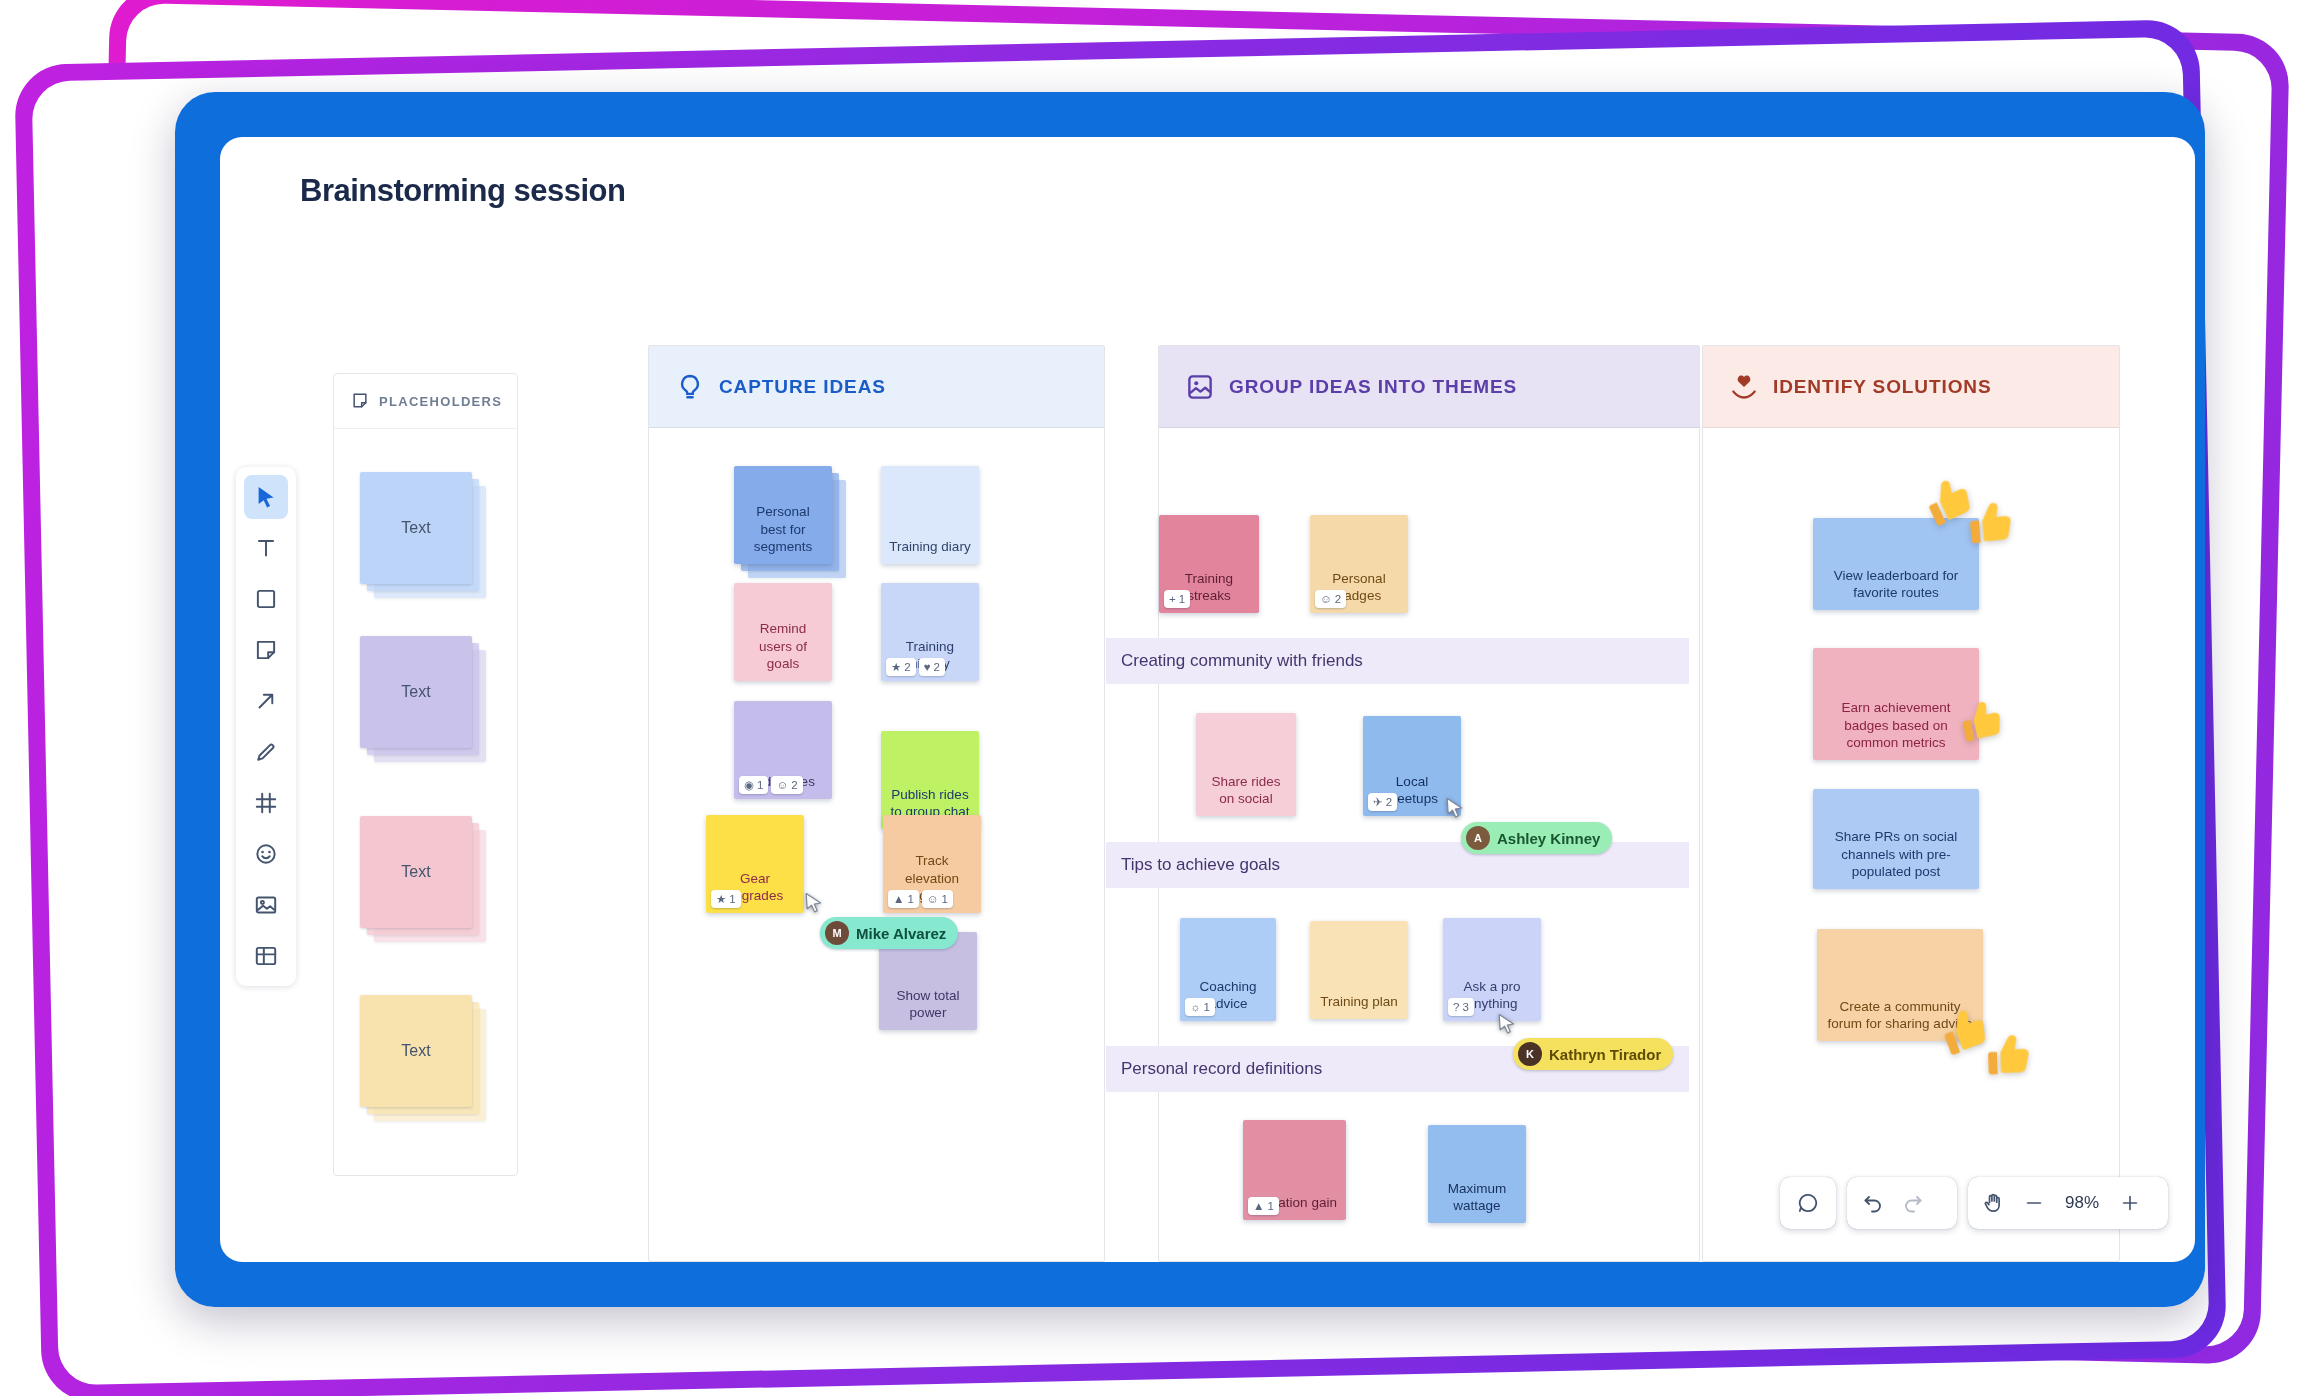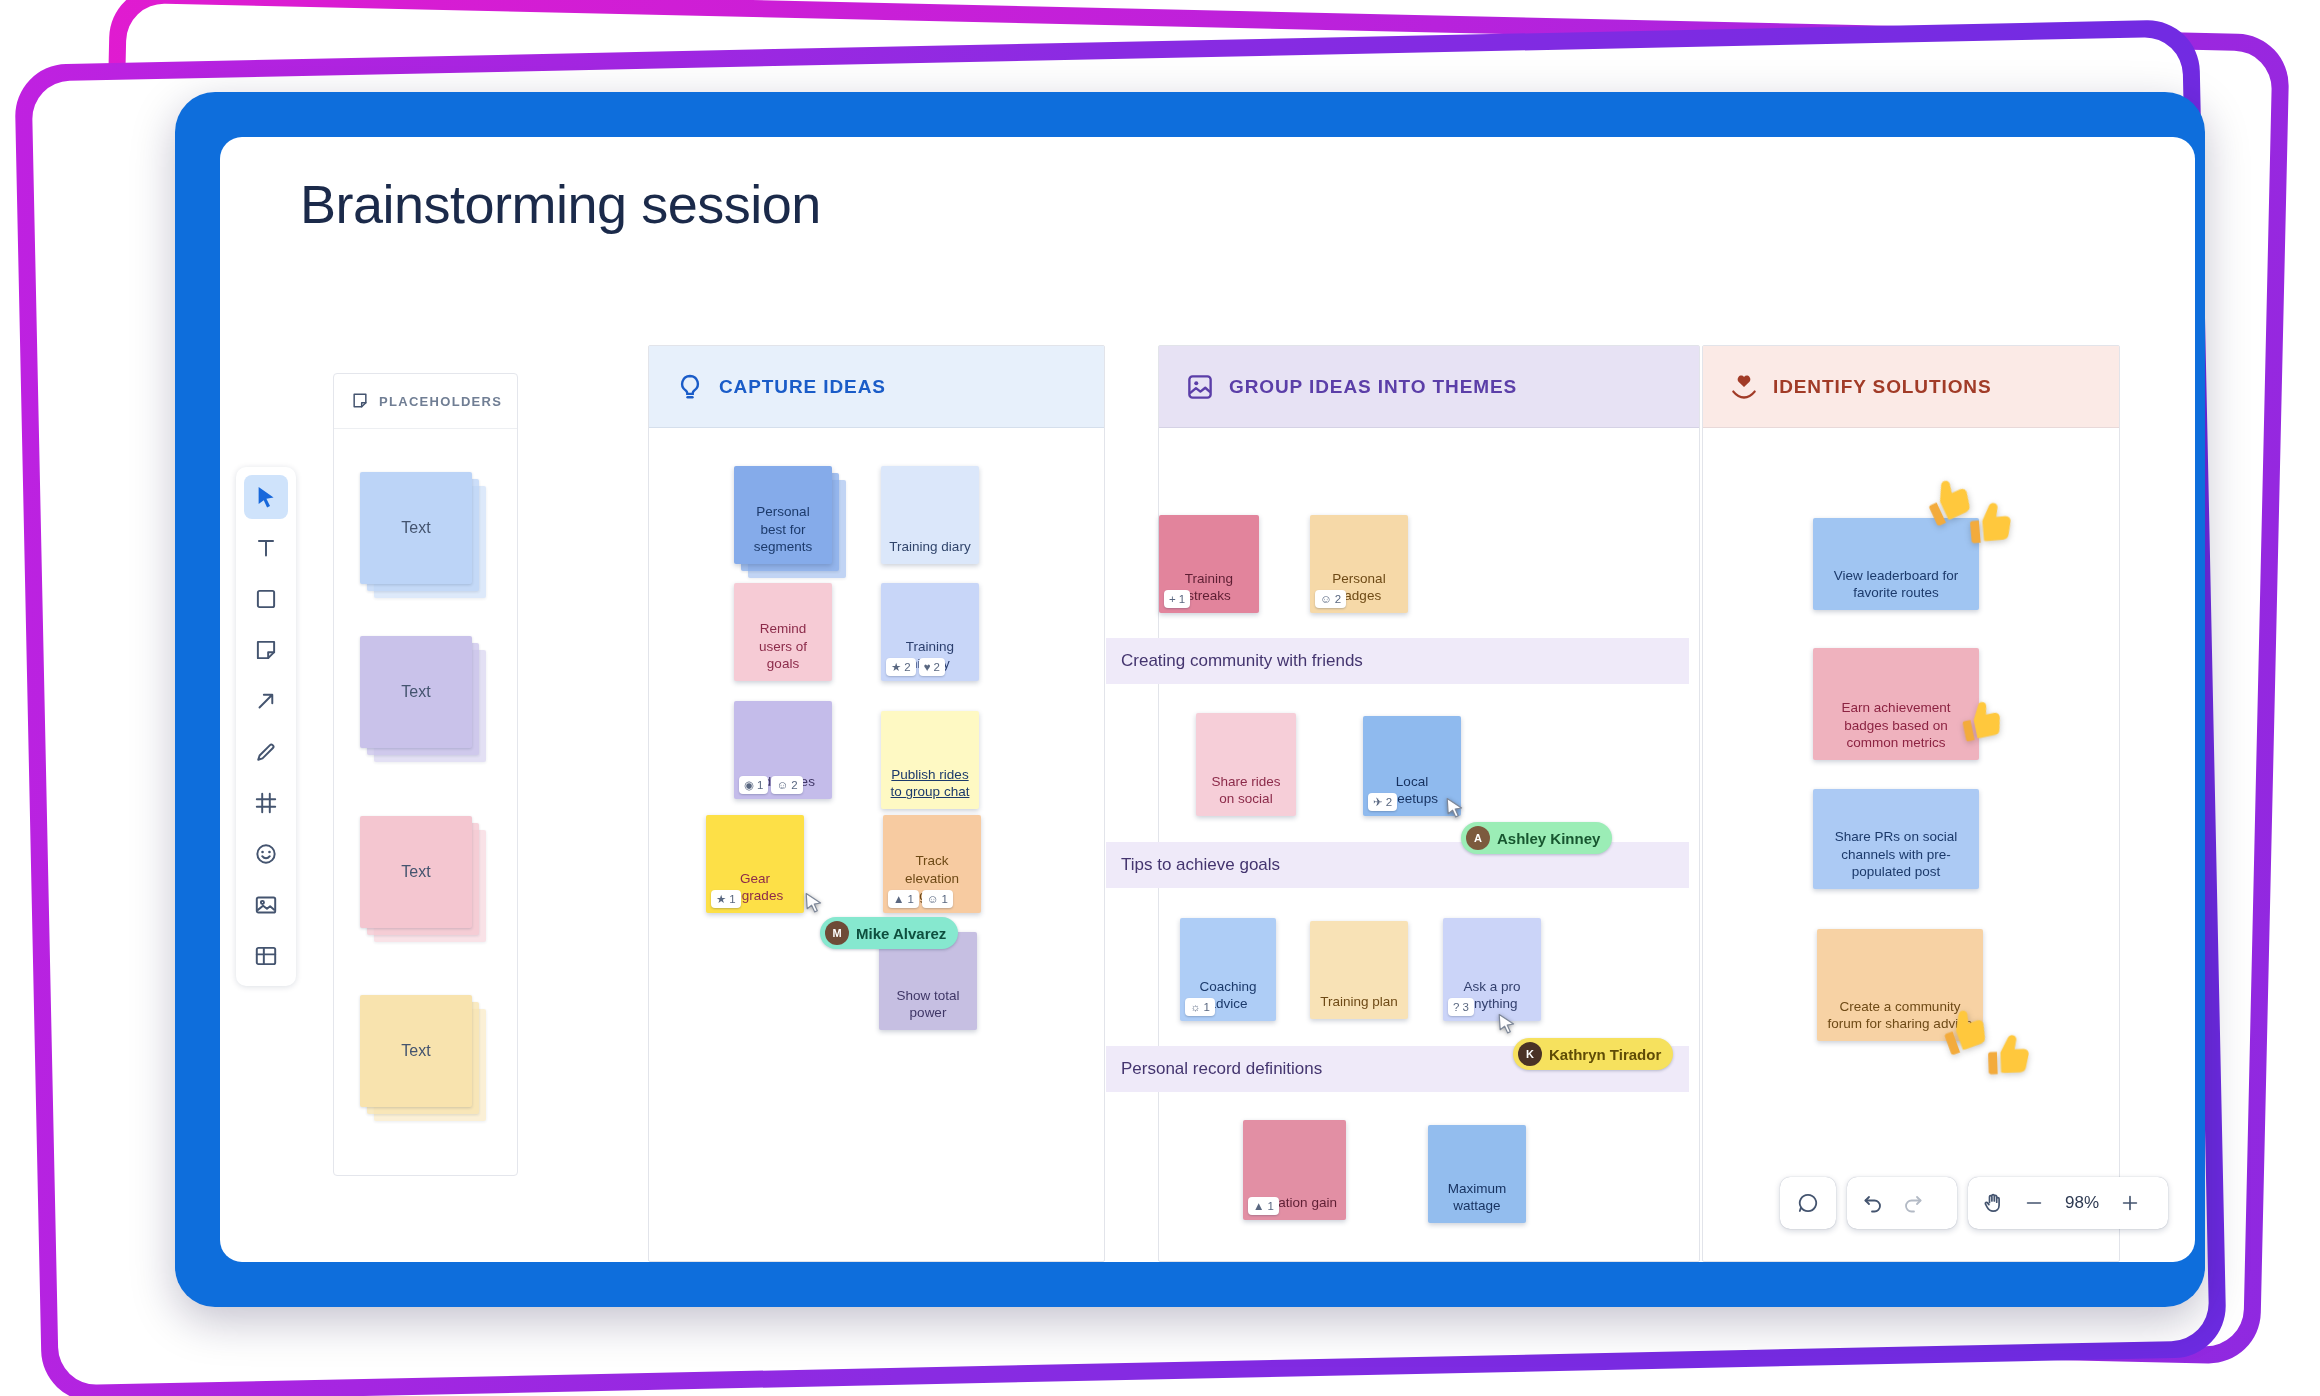--- a/index.html
+++ b/index.html
@@ -12,21 +12,21 @@
   .frame-inner{position:absolute;inset:17px;background:#fff;border-radius:38px;}
   .frame-magenta{left:95px;top:10px;width:2180px;height:1330px;transform:rotate(1.3deg);
     background:linear-gradient(100deg,#E01BD0 0%,#B822DC 55%,#8F29E0 100%);}
   .frame-purple{left:28px;top:42px;width:2185px;height:1338px;transform:rotate(-1.2deg);
     background:linear-gradient(100deg,#C021E0 0%,#8A2BE2 45%,#6C2BE2 100%);}
   
   .window{position:absolute;left:175px;top:92px;width:2030px;height:1215px;border-radius:40px;
     box-shadow:0 14px 44px rgba(20,10,60,.25);}
   .canvas{position:absolute;left:45px;top:45px;width:1975px;height:1125px;background:#fff;
     border-radius:22px;overflow:hidden;}
-  .board-title{position:absolute;left:80px;top:36px;margin:0;font-size:54px;font-weight:400;
+  .board-title{position:absolute;left:80px;top:36px;margin:0;font-size:31px;font-weight:700;
     letter-spacing:-.5px;color:#1B2A4A;}
   
   .palette{position:absolute;left:16px;top:330px;width:60px;box-sizing:border-box;padding:8px;
     display:flex;flex-direction:column;gap:7px;background:#fff;border-radius:10px;
     box-shadow:0 1px 6px rgba(9,30,66,.14);z-index:30;}
   .tool{width:44px;height:44px;border:none;background:transparent;border-radius:8px;
     display:flex;align-items:center;justify-content:center;padding:0;cursor:pointer;}
   .tool.selected{background:#CFE3FB;}
   .ic{display:block;}
   .stro{fill:none;stroke:#44546F;stroke-width:1.8;stroke-linecap:round;stroke-linejoin:round;}
@@ -253,21 +253,21 @@
         <span class="chip">
             <span>◉</span>
             <span>1</span>
           </span>
         <span class="chip">
             <span>☺</span>
             <span>2</span>
           </span>
       </div>
     </div>
-    <div class="note" style="left: 661px; top: 574px; background: #fef9c3; color: rgb(28, 58, 107); text-decoration: underline;">
+    <div class="note" style="left: 661px; top: 594px; background: #bef264; color: rgb(28, 58, 107);">
         <span>Publish rides to group chat</span>
       </div>
     <div class="note" style="left: 486px; top: 678px; background: #fde047; color: rgb(140, 43, 74);">
       <span>Gear upgrades</span>
       <div class="rx">
         <span class="chip">
             <span>★</span>
             <span>1</span>
           </span>
       </div>

